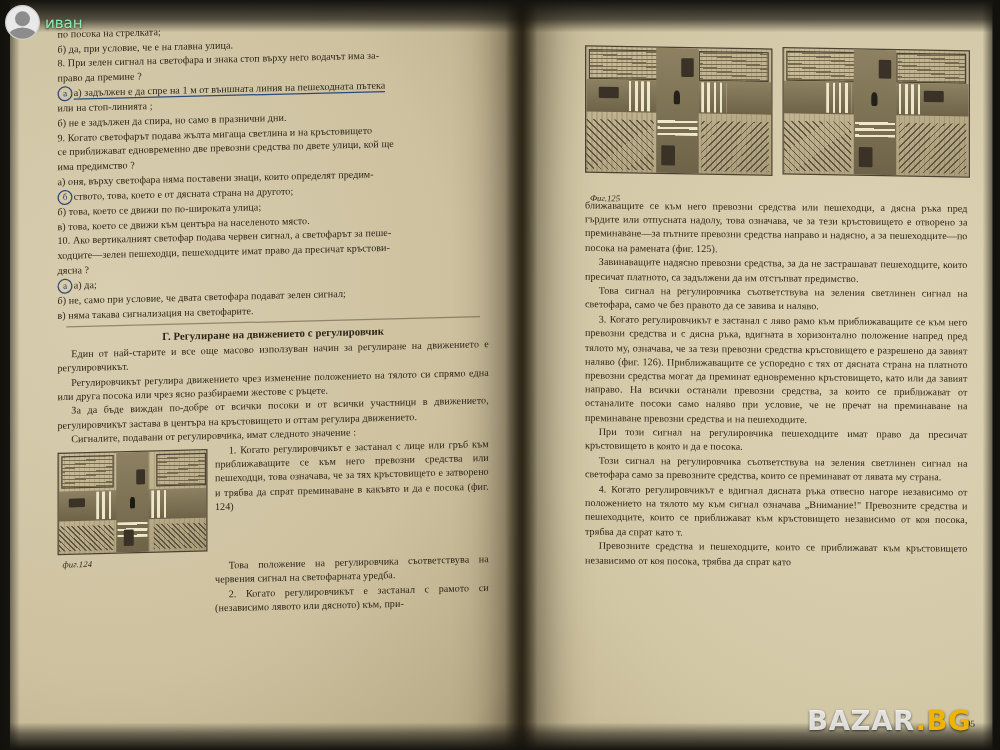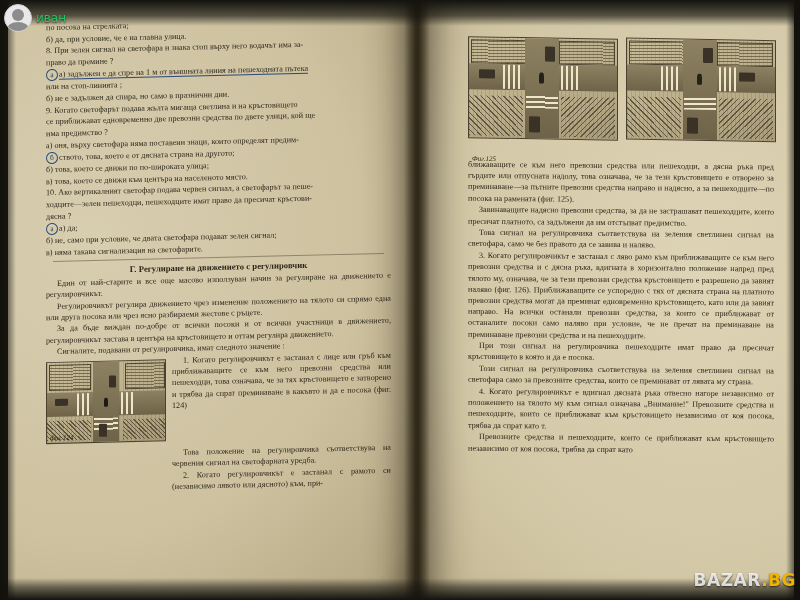--- a/index.html
+++ b/index.html
@@ -204,26 +204,26 @@
 
   .pagenum {
     position: absolute;
     font-size: 7.5px;
     color: #2f2819;
   }
 
   
   .watermark {
     position: absolute;
-    right: 4px;
+    right: 23px;
     bottom: 10px;
     z-index: 20;
     font-family: "DejaVu Sans", sans-serif;
     font-weight: bold;
-    font-size: 17px;
+    font-size: 22px;
     letter-spacing: 0.5px;
     color: rgba(255,255,255,0.82);
     text-shadow: 0 1px 2px rgba(0,0,0,0.65);
   }
   .watermark .dot { color: #f0b400; }
 
   
   .avatar {
     position: absolute;
     left: 4px;
@@ -253,21 +253,21 @@
     content: "";
     position: absolute;
     left: 2px; top: 17px;
     width: 22px; height: 14px;
     border-radius: 50% 50% 0 0;
     background: #8c8c8c;
   }
   .avatar .name {
     font-family: "DejaVu Sans", sans-serif;
     font-size: 12px;
-    color: #22c55e;
+    color: #86efac;
     text-shadow: 0 1px 2px rgba(0,0,0,0.8);
   }
 </style>
 </head>
 <body>
 
 <div id="page">
   <div class="book-bg"></div>
 
   <div class="page-left">
@@ -310,21 +310,21 @@
           <div class="zebra" style="left:30px; top:31px; width:14px; height:22px;"></div>
           <div class="zebra" style="left:74px; top:31px; width:14px; height:22px;"></div>
           <div class="zebra-v" style="left:47px; top:56px; width:24px; height:12px;"></div>
           <div class="hatch" style="left:0; top:58px; width:44px; height:20px;"></div>
           <div class="hatch" style="left:76px; top:58px; width:42px; height:20px;"></div>
           <div class="car" style="left:52px; top:62px; width:8px; height:13px;"></div>
           <div class="car" style="left:62px; top:14px; width:7px; height:12px;"></div>
           <div class="car" style="left:8px; top:36px; width:13px; height:7px;"></div>
           <div class="person" style="left:57px; top:36px; width:4px; height:9px; background:#1d1913;"></div>
         </div>
-        <div class="fig-cap" style="left:4px; top:75px;">фиг.124</div>
+        <div class="fig-cap" style="left:4px; top:89px;">фиг.124</div>
         <div style="margin-left:126px;">
           <p class="indent">1. Когато регулировчикът е застанал с лице или гръб към приближаващите се към него превозни средства или пешеходци, това означава, че за тях кръстовището е затворено и трябва да спрат преминаване в какъвто и да е посока (фиг. 124)</p>
         </div>
       </div>
 
       <p class="indent" style="margin-left:126px;">Това положение на регулировчика съответствува на червения сигнал на светофарната уредба.</p>
       <p class="indent" style="margin-left:126px;">2. Когато регулировчикът е застанал с рамото си (независимо лявото или дясното) към, при-</p>
     </div>
   </div>
 

